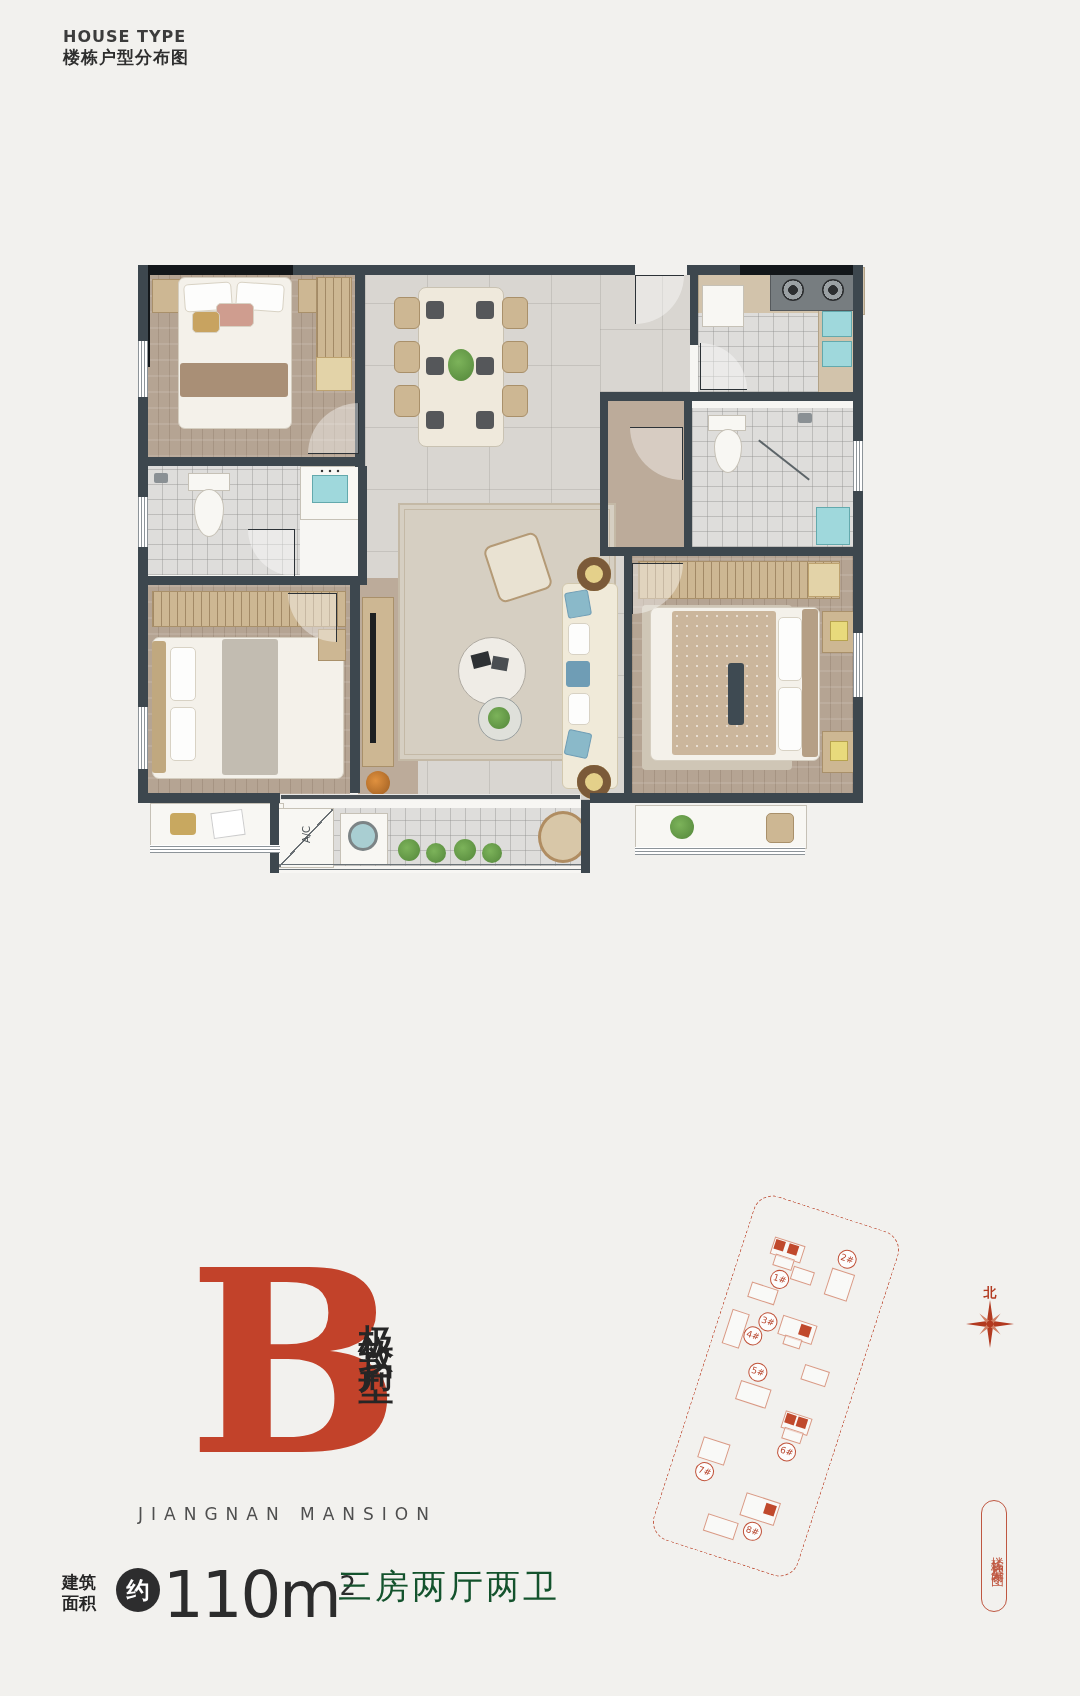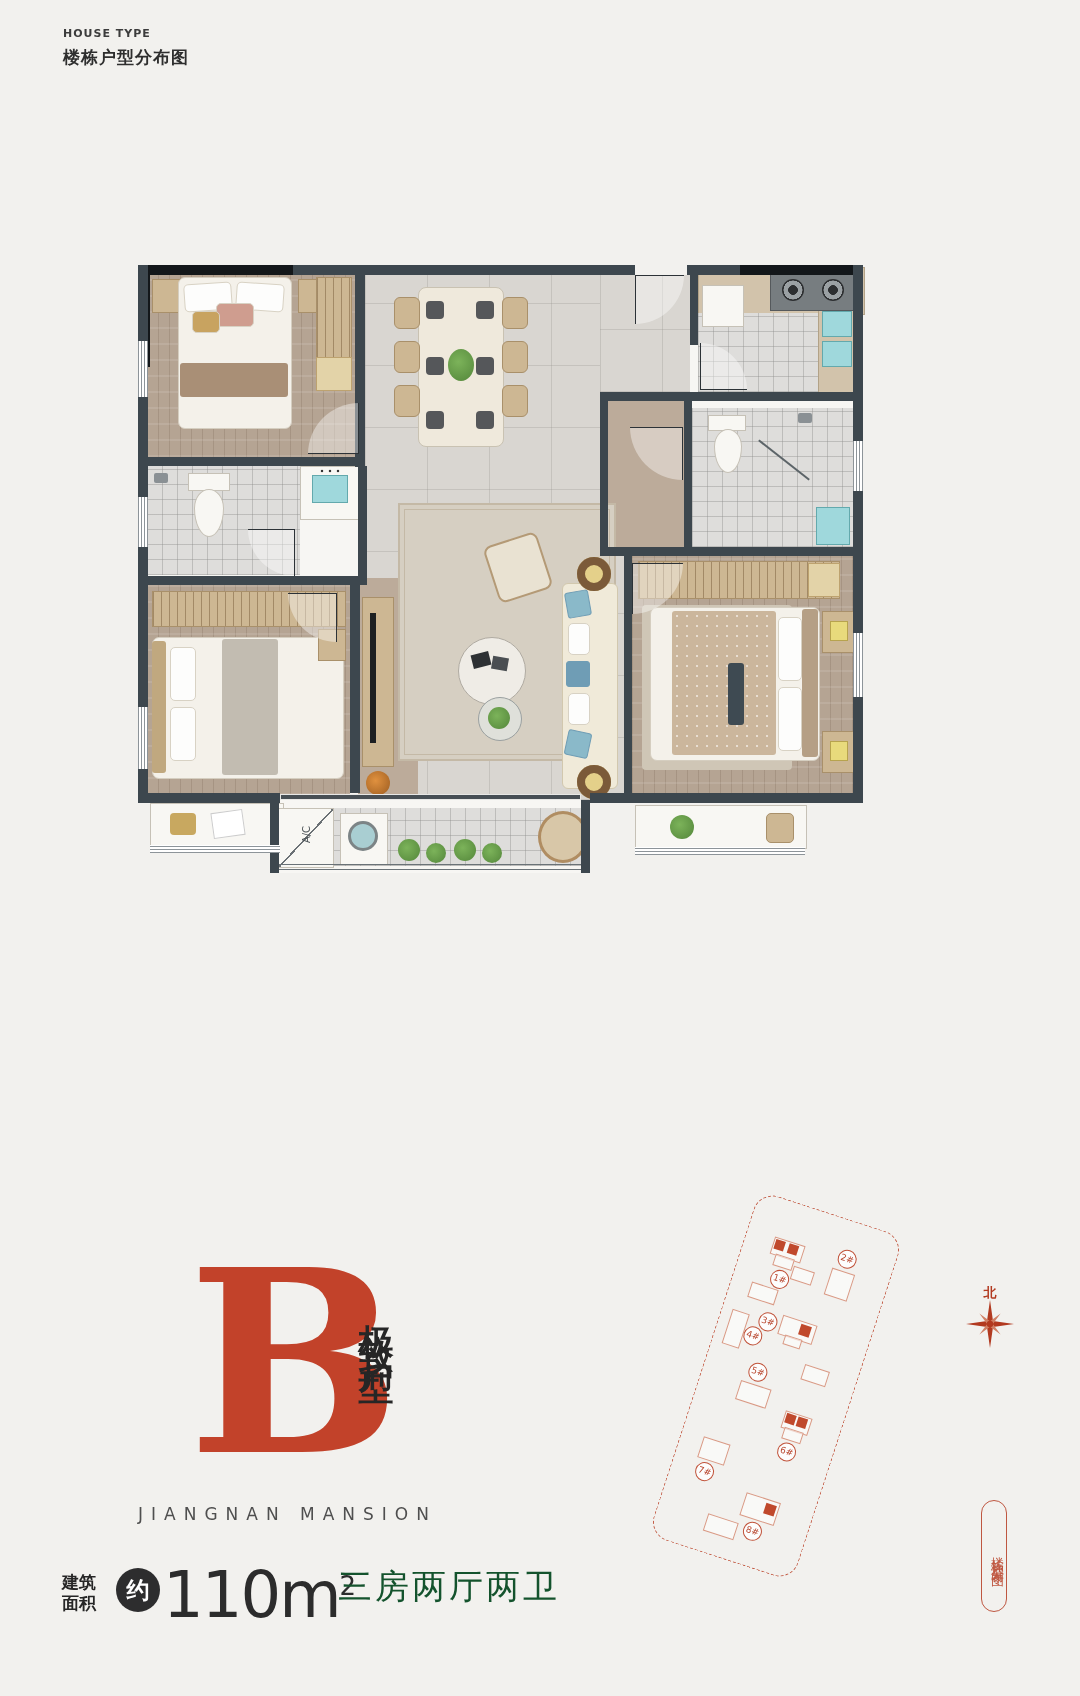--- a/index.html
+++ b/index.html
@@ -1,20 +1,20 @@
 <!DOCTYPE html>
 <html><head>
 <meta charset="utf-8">
 <style>
   html,body{margin:0;padding:0}
   body{width:1080px;height:1696px;font-family:"DejaVu Sans","Liberation Sans",sans-serif;}
   .poster{position:relative;width:1080px;height:1696px;background:#f2f1ee;overflow:hidden}
   .abs{position:absolute}
   
-  .eyebrow{left:63px;top:27px;font-size:11px;font-weight:600;letter-spacing:1px;color:#3c3c3c}
+  .eyebrow{left:63px;top:27px;font-size:16px;font-weight:600;letter-spacing:1px;color:#3c3c3c}
   .h-title{left:63px;top:46px;font-size:17px;font-weight:700;color:#2e2e2e;letter-spacing:1px}
   
   .plan{left:130px;top:245px;width:740px;height:630px}
   .w{position:absolute;background:#3d474e}
   .wb{background:#13171a}
   .base{position:absolute;background:#f7f6f3}
   .wood{position:absolute;background:#b5a493;background-image:repeating-linear-gradient(0deg,rgba(255,255,255,.10) 0 2px,transparent 2px 16px),repeating-linear-gradient(90deg,rgba(96,74,56,.18) 0 1px,transparent 1px 11px)}
   .wood2{background:#bcab9a}
   .marble{position:absolute;background:#d9d6d1;background-image:repeating-linear-gradient(0deg,rgba(150,148,142,.30) 0 1px,transparent 1px 62px),repeating-linear-gradient(90deg,rgba(150,148,142,.30) 0 1px,transparent 1px 62px)}
   .tile{position:absolute;background:#dedddb;background-image:repeating-linear-gradient(0deg,rgba(140,140,138,.40) 0 1px,transparent 1px 15px),repeating-linear-gradient(90deg,rgba(140,140,138,.40) 0 1px,transparent 1px 15px)}

